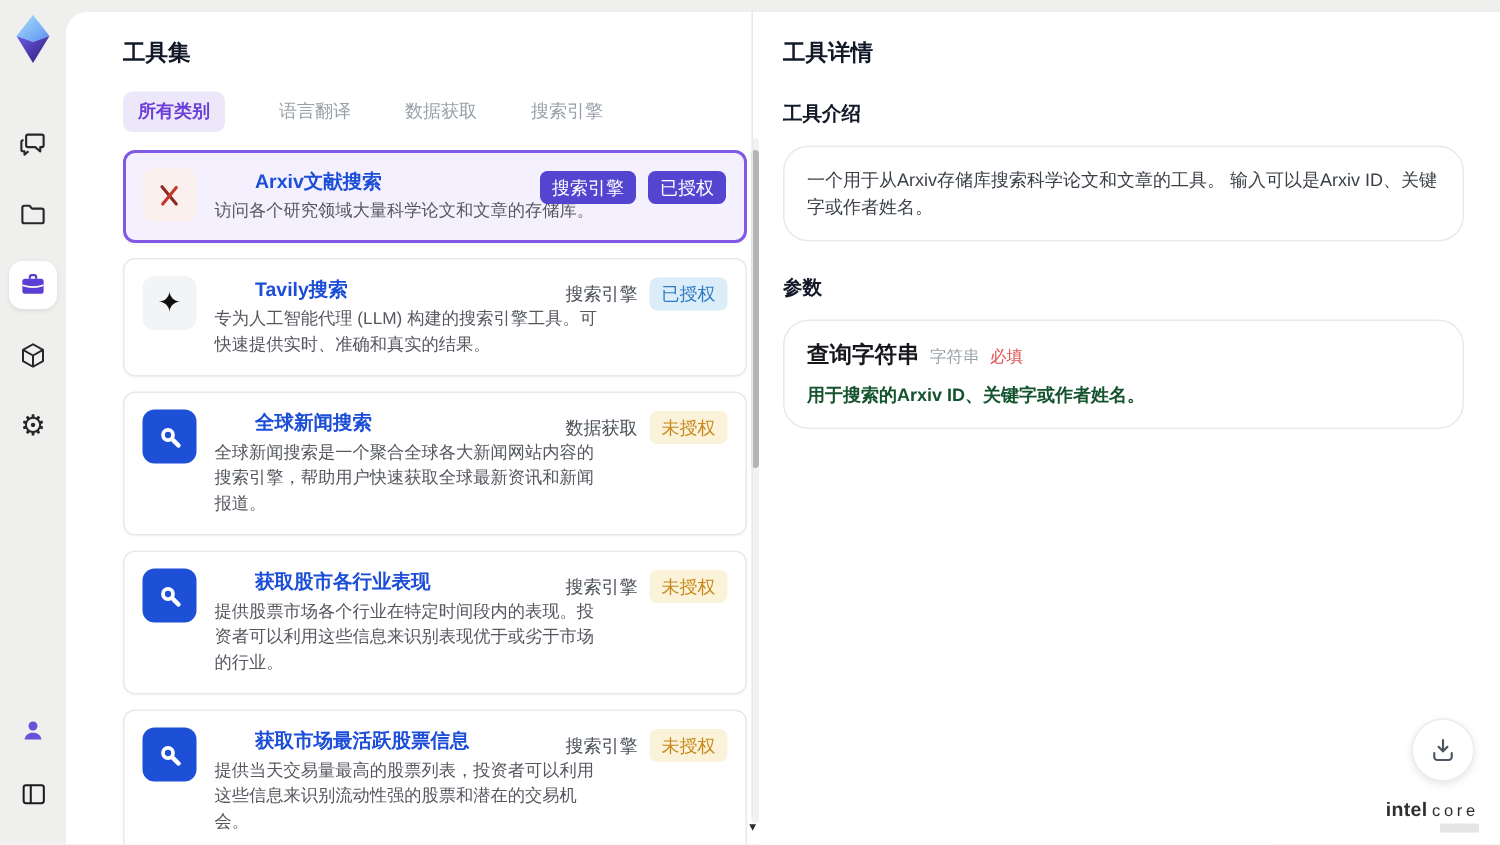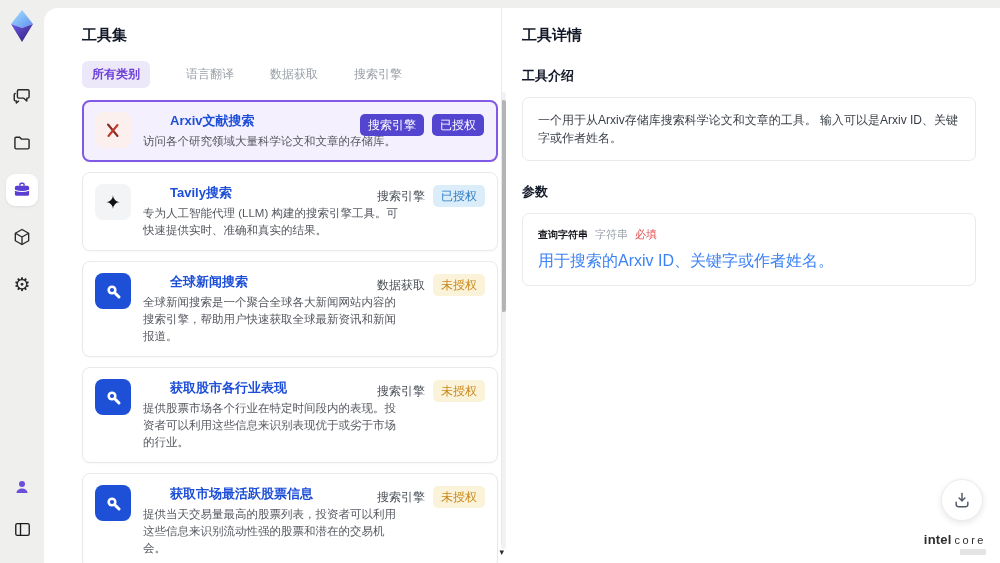--- a/index.html
+++ b/index.html
@@ -44,27 +44,27 @@
   .tag.auth-blue { background:#DCEDFA; color:#2F7CC2; }
   .tag.auth-yellow { background:#FBF3D9; color:#C8891D; }
 
   .v-scrollbar { position:absolute; top:84px; bottom:14px; right:13px; width:5px; border-radius:3px; background:#F2F2F2; }
   .v-thumb { position:absolute; top:8px; left:0; width:5px; height:212px; border-radius:3px; background:#B4B4B6; }
   .scroll-more { position:absolute; right:15px; bottom:6px; font-size:9px; color:#2B2B2B; }
 
   
   .detail-pane { position:absolute; left:457px; top:0; width:499px; height:537px; border-left:1px solid #E9E9EC; padding:18px 24px 0 20px; }
   .section-head { font-size:13px; font-weight:bold; color:#111827; margin-top:22px; }
-  .detail-box { margin-top:12px; border:1px solid #E9E9EC; border-radius:7px; background:#FFFFFF; padding:13px 15px; }
+  .detail-box { margin-top:12px; border:1px solid #E9E9EC; border-radius:17px; background:#FFFFFF; padding:13px 15px; }
   .intro-text { font-size:12px; color:#3A3F47; line-height:18px; }
   .param-row { display:flex; align-items:baseline; gap:7px; }
-  .param-name { font-size:10px; font-weight:bold; color:#16181D; }
+  .param-name { font-size:15px; font-weight:bold; color:#16181D; }
   .param-type { font-size:11px; color:#9AA0A8; }
   .param-required { font-size:11px; color:#E05252; }
-  .param-desc { margin-top:9px; font-size:16px; color:#3b82f6; }
+  .param-desc { margin-top:9px; font-size:12px; color:#14532d;font-weight:bold; }
 
   
   .fab { position:absolute; right:17px; bottom:42px; width:42px; height:42px; border-radius:50%; background:#FFFFFF; border:1px solid #ECECEC; box-shadow:0 2px 6px rgba(0,0,0,.10); display:flex; align-items:center; justify-content:center; cursor:pointer; }
   .intel { position:absolute; right:14px; bottom:8px; text-align:right; color:#2E2E30; }
   .intel-line { display:flex; align-items:baseline; gap:3px;margin-top:20px; }
   .intel-word { font-size:13px; font-weight:bold; letter-spacing:.2px; }
   .core-word { font-size:11px; letter-spacing:2.5px; text-transform:lowercase; }
   .ultra-bar { margin-top:2px; margin-left:auto; width:26px; height:6px; background:#D8D8D8; border-radius:1px; opacity:.7; }
 
   svg { display:block; }

